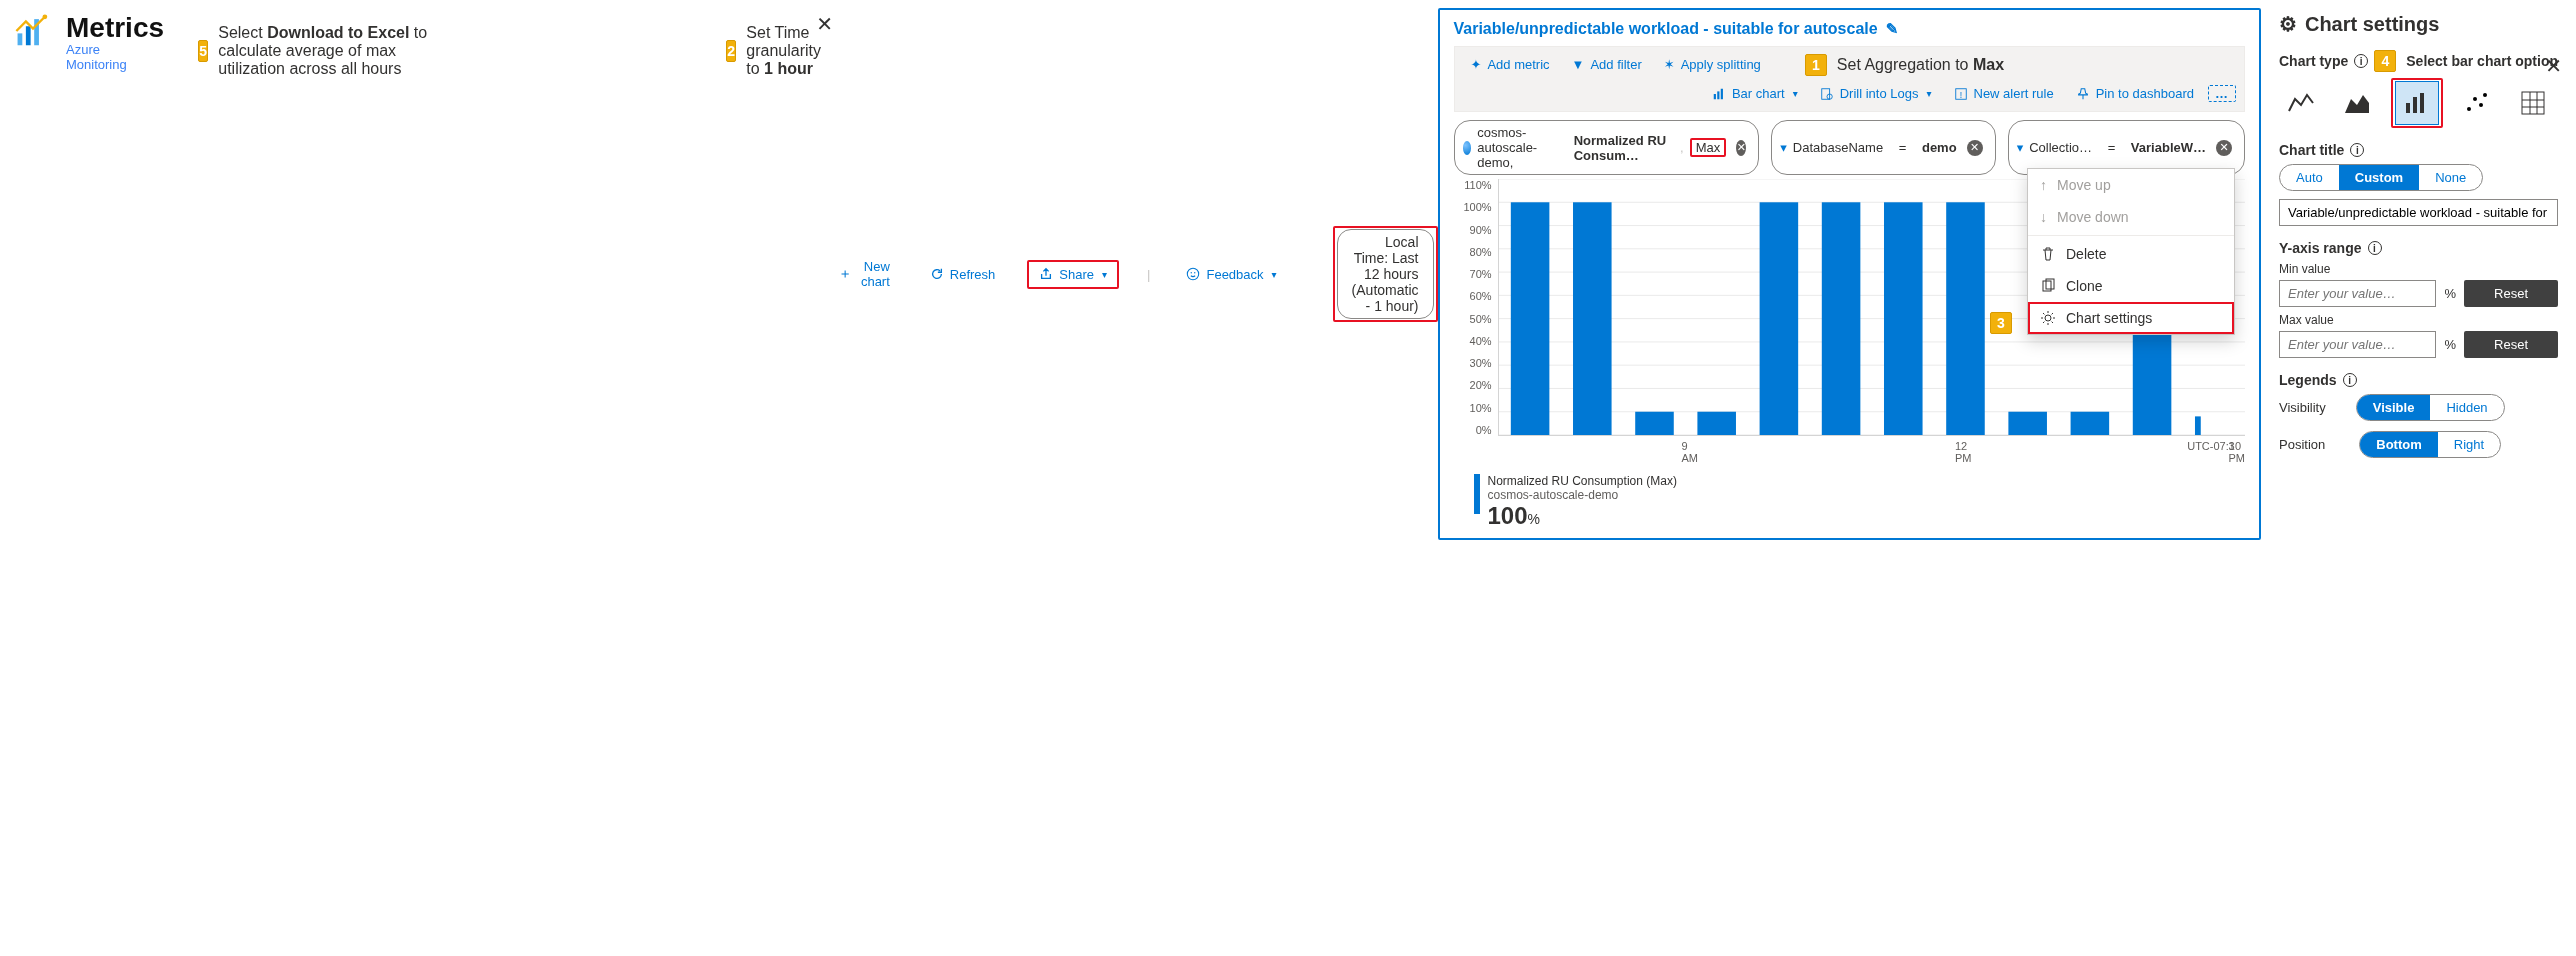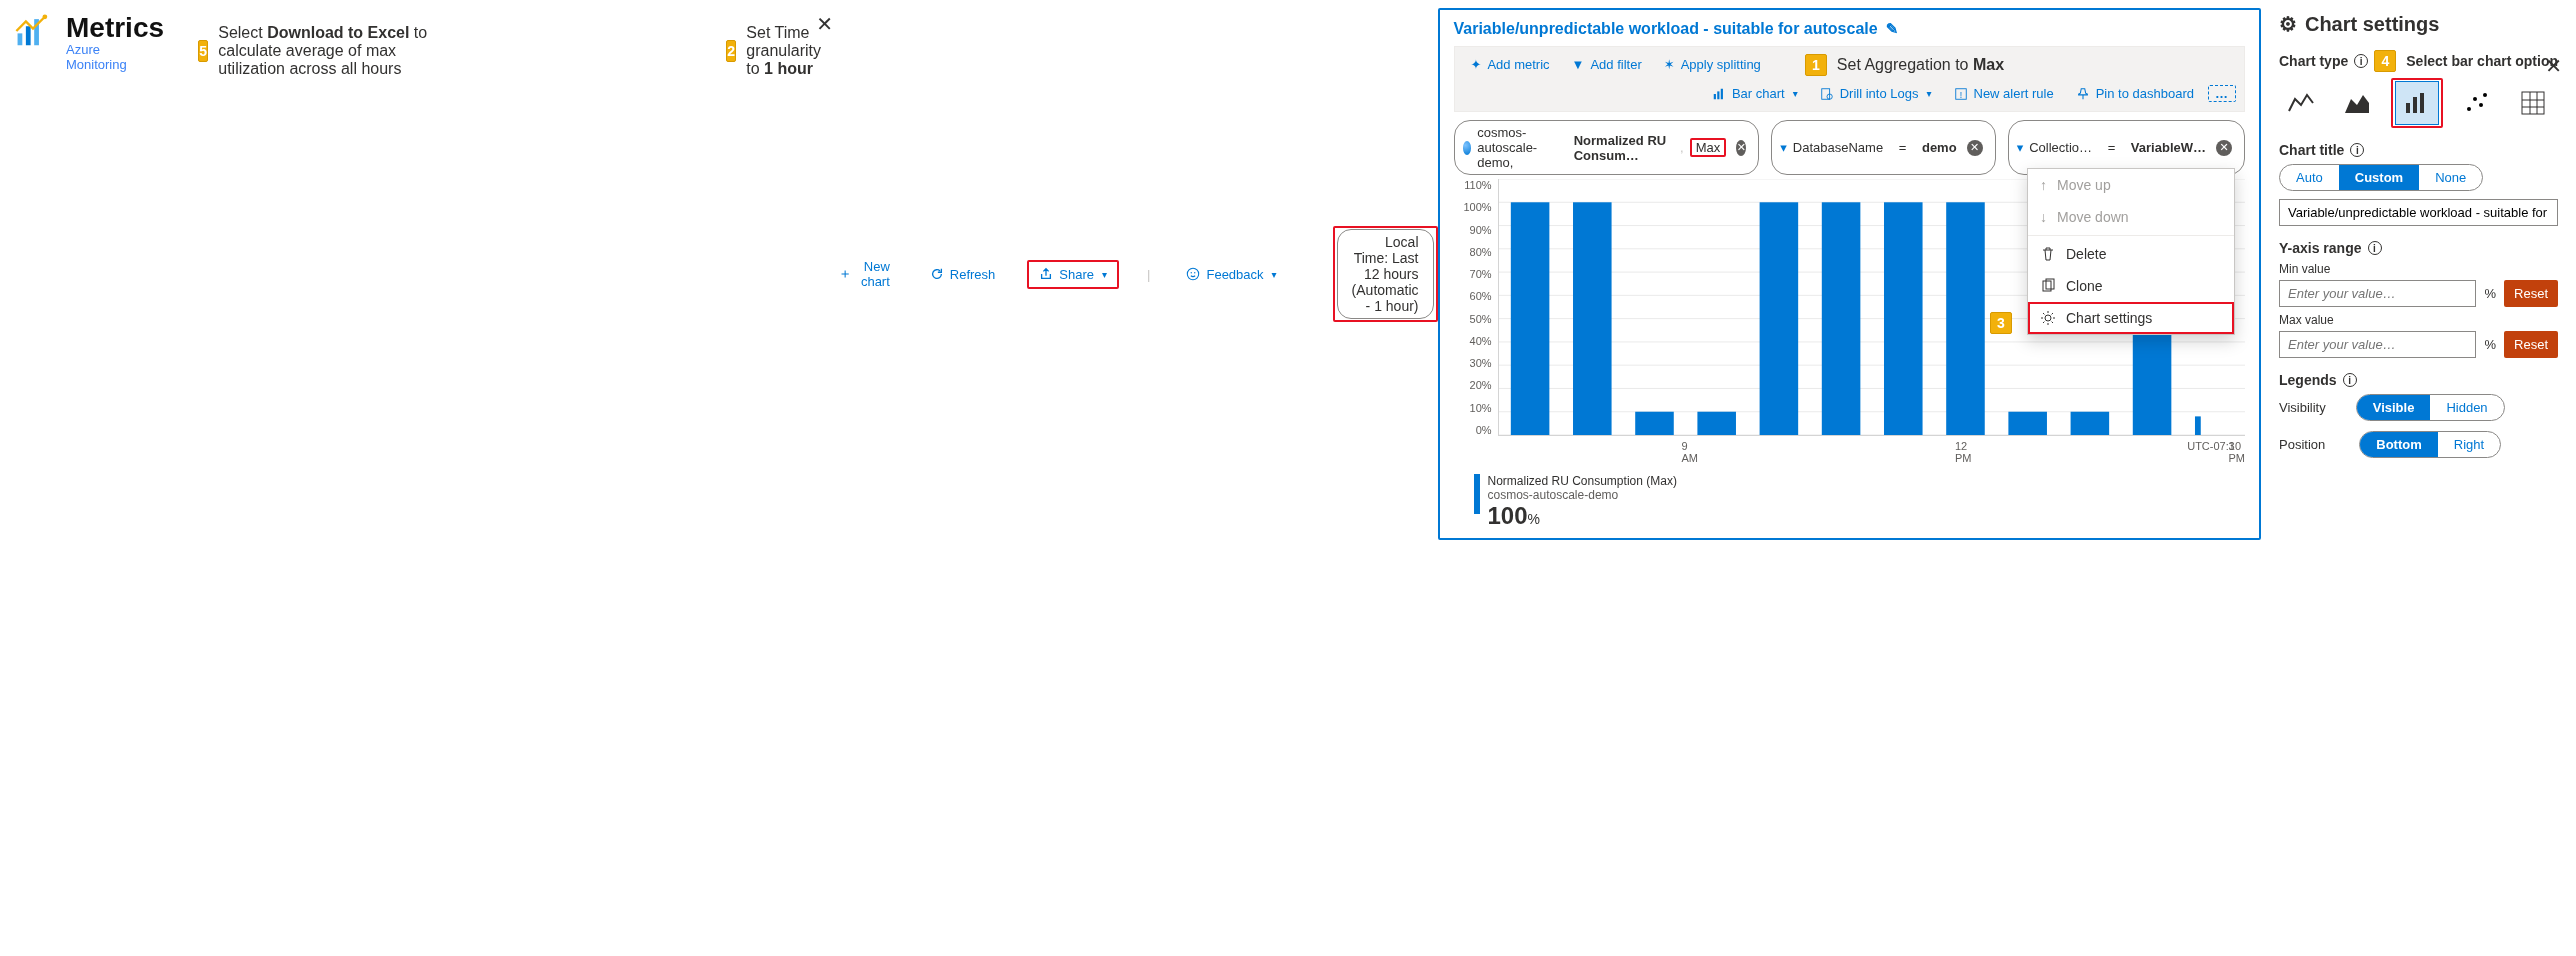--- a/index.html
+++ b/index.html
@@ -59,21 +59,21 @@
   .info { width: 14px; height: 14px; border-radius: 50%; border: 1px solid #323130; display: inline-flex; align-items: center; justify-content: center; font-size: 10px; font-weight: 700; }
   .type-row { display: flex; gap: 12px; align-items: center; }
   .type-item { width: 44px; height: 44px; display: flex; align-items: center; justify-content: center; border: 1px solid transparent; cursor: pointer; }
   .type-item.sel { background: #cfe5f6; border: 1px solid #0078d4; }
   .seg { display: inline-flex; border: 1px solid #8a8886; border-radius: 16px; overflow: hidden; }
   .seg span { padding: 5px 16px; font-size: 13px; color: #0078d4; cursor: pointer; }
   .seg .act { background: #0078d4; color: #fff; font-weight: 600; }
   .txt-in { width: 100%; border: 1px solid #8a8886; padding: 5px 8px; font-size: 13px; }
   .yrow { display: flex; align-items: center; gap: 8px; margin-top: 4px; }
   .yrow input { flex: 1; font-style: italic; color: #605e5c; }
-  .reset { background: #c2410c; color: #fff; border: none; padding: 6px 10px; border-radius: 2px; font-size: 13px; }
+  .reset { background: #404040; color: #fff; border: none; padding: 6px 30px; border-radius: 2px; font-size: 13px; }
   .small-lbl { font-size: 12px; color: #323130; margin-top: 6px; }
   svg.icn { width: 28px; height: 28px; }
   .close2 { position: absolute; right: 0; top: 46px; font-size: 20px; cursor: pointer; }
 </style>
 </head>
 <body>
 
 <div class="root">
 
   <div class="hdr">

